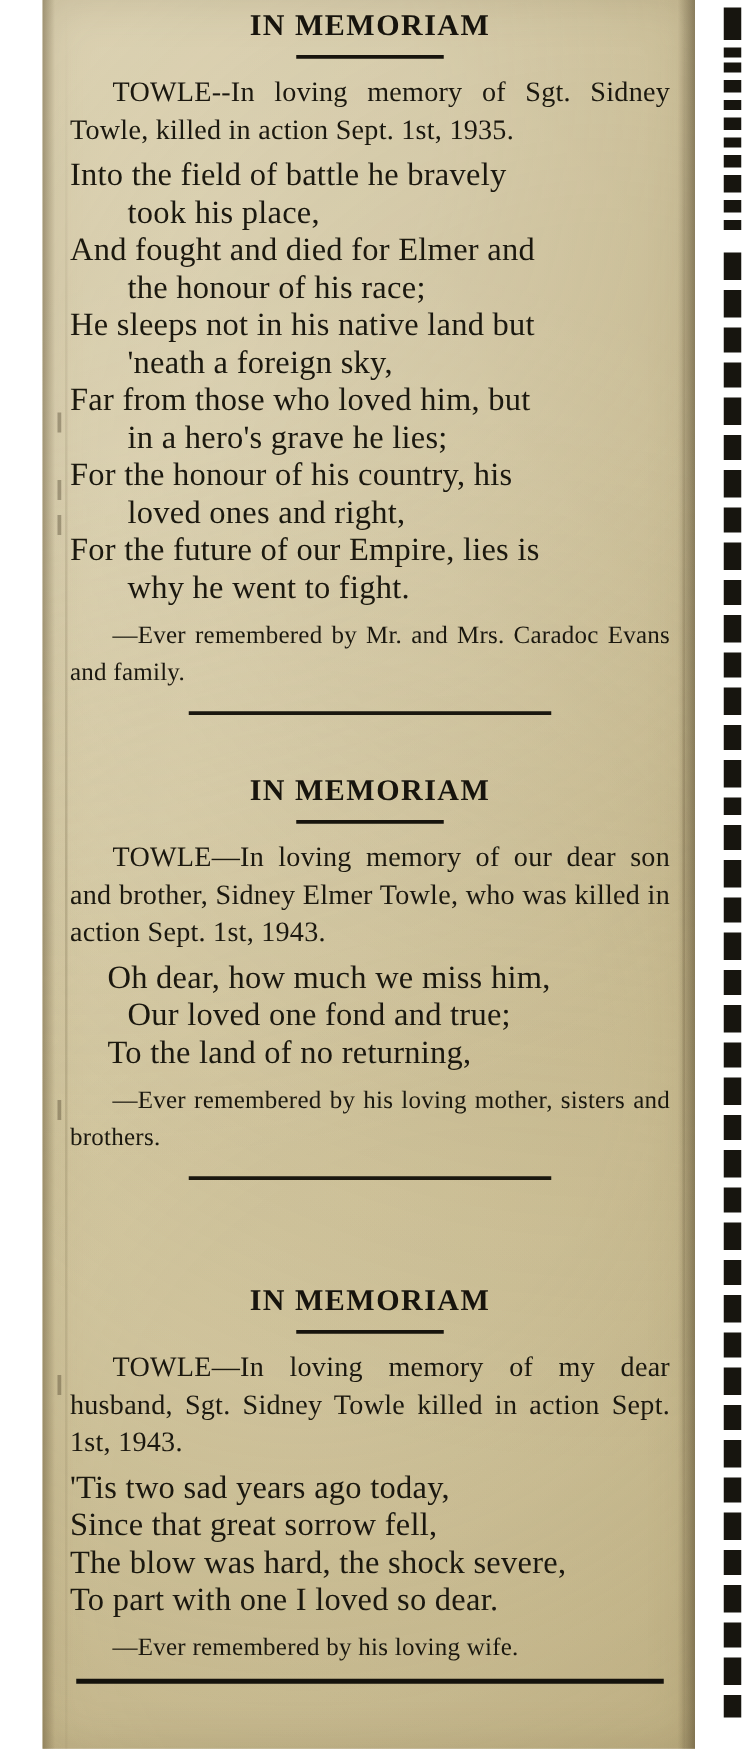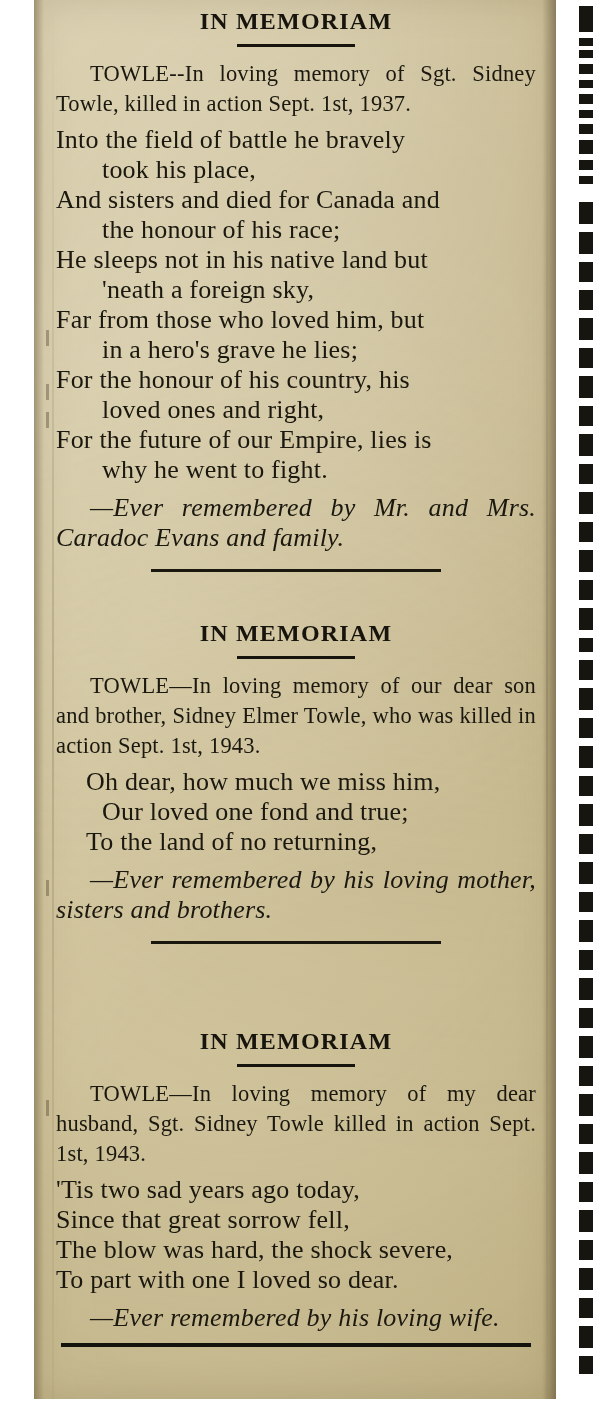--- a/index.html
+++ b/index.html
@@ -132,28 +132,27 @@
     color: #1b180f;
     margin: 6px 0 4px 0;
     letter-spacing: .2px;
   }
   .verse .vline { display: block; white-space: pre; }
   .verse .vline.ind { padding-left: 46px; }
   .verse .vline.ind2 { padding-left: 30px; }
 
   .signoff {
     font-family: "Liberation Serif", serif;
-    font-size: 26px;
+    font-size: 20px;
     line-height: 30px;
     color: #1b180f;
     margin: 8px 0 0 0;
     text-indent: 34px;
     text-align: justify;
     letter-spacing: .2px;
-    font-style: italic;
   }
 
   
   .crease {
     position: absolute;
     top: 0; bottom: 0; width: 2px;
     background: linear-gradient(to bottom, rgba(90,75,45,0.0), rgba(90,75,45,0.22), rgba(90,75,45,0.05));
     pointer-events: none;
   }
   .nick {
@@ -178,26 +177,26 @@
     <div class="nick" style="left:12px; top:384px;"></div>
     <div class="nick" style="left:12px; top:412px;"></div>
     <div class="nick" style="left:12px; top:880px;"></div>
     <div class="nick" style="left:12px; top:1100px;"></div>
 
     <div class="content">
 
       <div class="col" style="top:8px;">
         <h1 class="headline">IN MEMORIAM</h1>
         <div class="rule"></div>
-        <p class="body">TOWLE--In loving memory of Sgt. Sidney Towle, killed in action Sept. 1st, 1937.</p>
+        <p class="body">TOWLE--In loving memory of Sgt. Sidney Towle, killed in action Sept. 1st, 1935.</p>
 
         <div class="verse">
           <span class="vline">Into the field of battle he bravely</span>
           <span class="vline ind">took his place,</span>
-          <span class="vline">And sisters and died for Canada and</span>
+          <span class="vline">And fought and died for Elmer and</span>
           <span class="vline ind">the honour of his race;</span>
           <span class="vline">He sleeps not in his native land but</span>
           <span class="vline ind">'neath a foreign sky,</span>
           <span class="vline">Far from those who loved him, but</span>
           <span class="vline ind">in a hero's grave he lies;</span>
           <span class="vline">For the honour of his country, his</span>
           <span class="vline ind">loved ones and right,</span>
           <span class="vline">For the future of our Empire, lies is</span>
           <span class="vline ind">why he went to fight.</span>
         </div>

